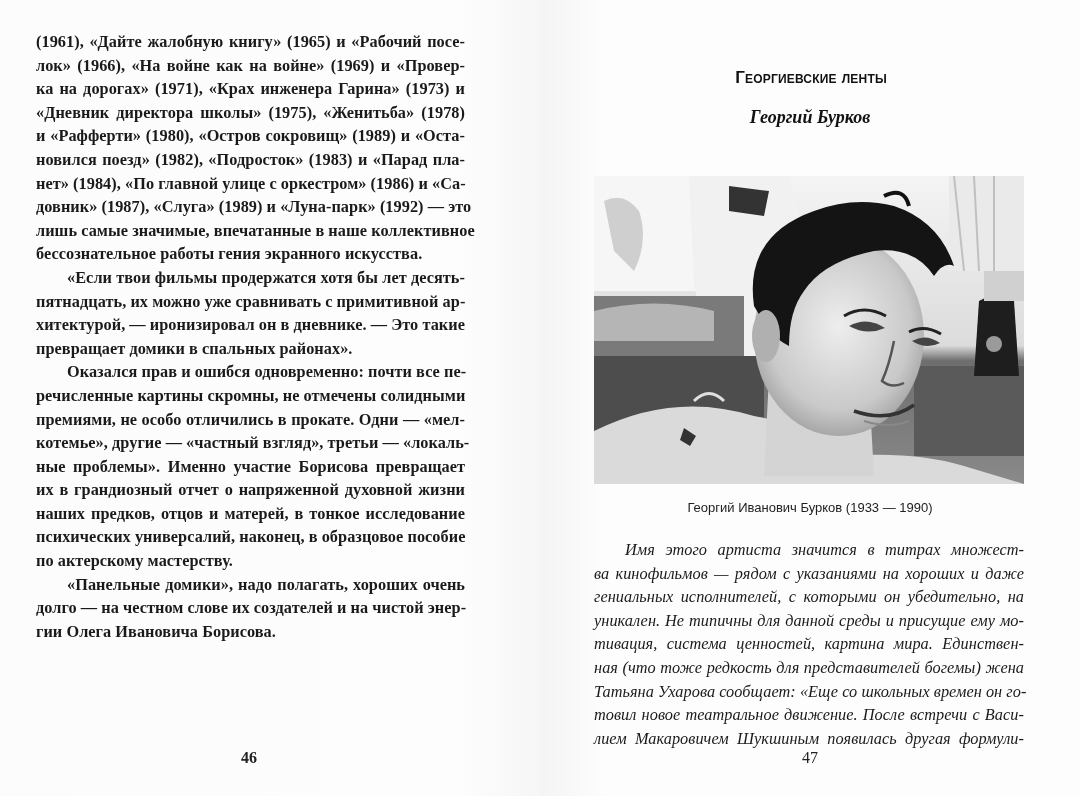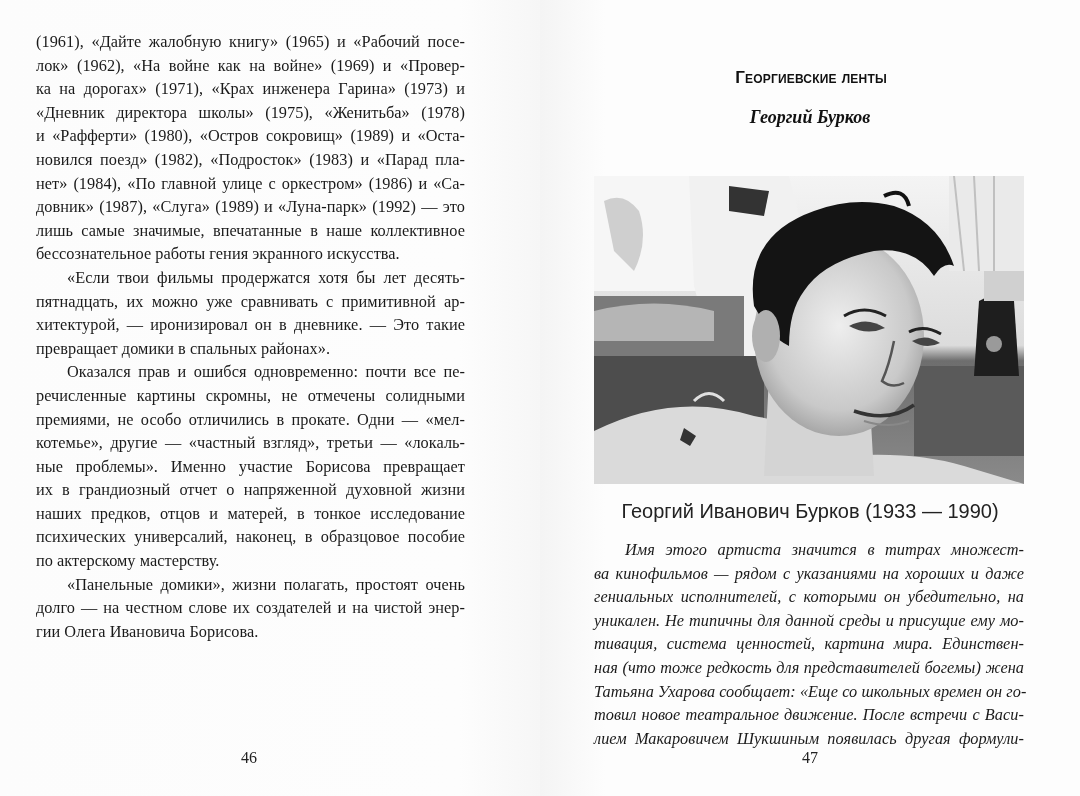--- a/index.html
+++ b/index.html
@@ -4,21 +4,21 @@
   <style>
     html, body { margin: 0; padding: 0; }
     body {
       width: 1080px; height: 796px; overflow: hidden;
       background: #fdfdfd;
       position: relative;
       font-family: "Liberation Serif", "DejaVu Serif", serif;
       color: #1a1a1a;
     }
     .page { position: absolute; top: 0; height: 796px; }
-    .page-left { left: 0; width: 540px; background: linear-gradient(to right, #fcfcfc 0%, #fdfdfd 85%, #f6f6f6 100%); }
+    .page-left { left: 0; width: 540px; background: linear-gradient(to right, #fcfcfc 0%, #fdfdfd 85%, #f6f6f6 100%); font-weight: bold; }
     .page-right { left: 540px; width: 540px; background: linear-gradient(to right, #f4f4f4 0%, #fdfdfd 12%, #fdfdfd 100%); }
 
     .col {
       position: absolute;
       font-size: 16.3px;
       line-height: 23.6px;
       text-align: justify;
       letter-spacing: 0.05px;
     }
     .col-left { left: 36px; top: 30px; width: 429px; }
@@ -50,39 +50,39 @@
     .photo {
       position: absolute; left: 54px; top: 176px; width: 430px; height: 308px;
       background: #e8e8e8; overflow: hidden;
     }
     .photo svg { display: block; width: 100%; height: 100%; }
 
     .caption {
       position: absolute; left: 0; width: 540px; top: 500px;
       text-align: center;
       font-family: "Liberation Sans", "DejaVu Sans", sans-serif;
-      font-size: 20px; color: #222;
+      font-size: 13px; color: #222;
       padding-left: 0px;
     }
 
     .page-number {
       position: absolute; top: 749px;
       font-family: "Liberation Serif", "DejaVu Serif", serif;
       font-size: 16px; color: #222;
     }
     .pn-left { left: 241px; }
     .pn-right { left: 262px; }
   </style>
 </head>
 <body>
 
 <div class="page page-left">
   <div class="col col-left" id="left-col">
       <span class="line">(1961), «Дайте жалобную книгу» (1965) и «Рабочий посе-</span>
-      <span class="line">лок» (1962), «На войне как на войне» (1969) и «Провер-</span>
+      <span class="line">лок» (1966), «На войне как на войне» (1969) и «Провер-</span>
       <span class="line">ка на дорогах» (1971), «Крах инженера Гарина» (1973) и</span>
       <span class="line">«Дневник директора школы» (1975), «Женитьба» (1978)</span>
       <span class="line">и «Рафферти» (1980), «Остров сокровищ» (1989) и «Оста-</span>
       <span class="line">новился поезд» (1982), «Подросток» (1983) и «Парад пла-</span>
       <span class="line">нет» (1984), «По главной улице с оркестром» (1986) и «Са-</span>
       <span class="line">довник» (1987), «Слуга» (1989) и «Луна-парк» (1992) — это</span>
       <span class="line">лишь самые значимые, впечатанные в наше коллективное</span>
       <span class="line last">бессознательное работы гения экранного искусства.</span>
       <span class="line indent">«Если твои фильмы продержатся хотя бы лет десять-</span>
       <span class="line">пятнадцать, их можно уже сравнивать с примитивной ар-</span>
@@ -90,21 +90,21 @@
       <span class="line last">превращает домики в спальных районах».</span>
       <span class="line indent">Оказался прав и ошибся одновременно: почти все пе-</span>
       <span class="line">речисленные картины скромны, не отмечены солидными</span>
       <span class="line">премиями, не особо отличились в прокате. Одни — «мел-</span>
       <span class="line">котемье», другие — «частный взгляд», третьи — «локаль-</span>
       <span class="line">ные проблемы». Именно участие Борисова превращает</span>
       <span class="line">их в грандиозный отчет о напряженной духовной жизни</span>
       <span class="line">наших предков, отцов и матерей, в тонкое исследование</span>
       <span class="line">психических универсалий, наконец, в образцовое пособие</span>
       <span class="line last">по актерскому мастерству.</span>
-      <span class="line indent">«Панельные домики», жизни полагать, простоят очень</span>
+      <span class="line indent">«Панельные домики», надо полагать, хороших очень</span>
       <span class="line">долго — на честном слове их создателей и на чистой энер-</span>
       <span class="line last">гии Олега Ивановича Борисова.</span>
     </div>
   <div class="page-number pn-left">46</div>
 </div>
 
 <div class="page page-right">
   <div class="section-title"><span>Георгиевские ленты</span></div>
   <div class="author-name">Георгий Бурков</div>
 

